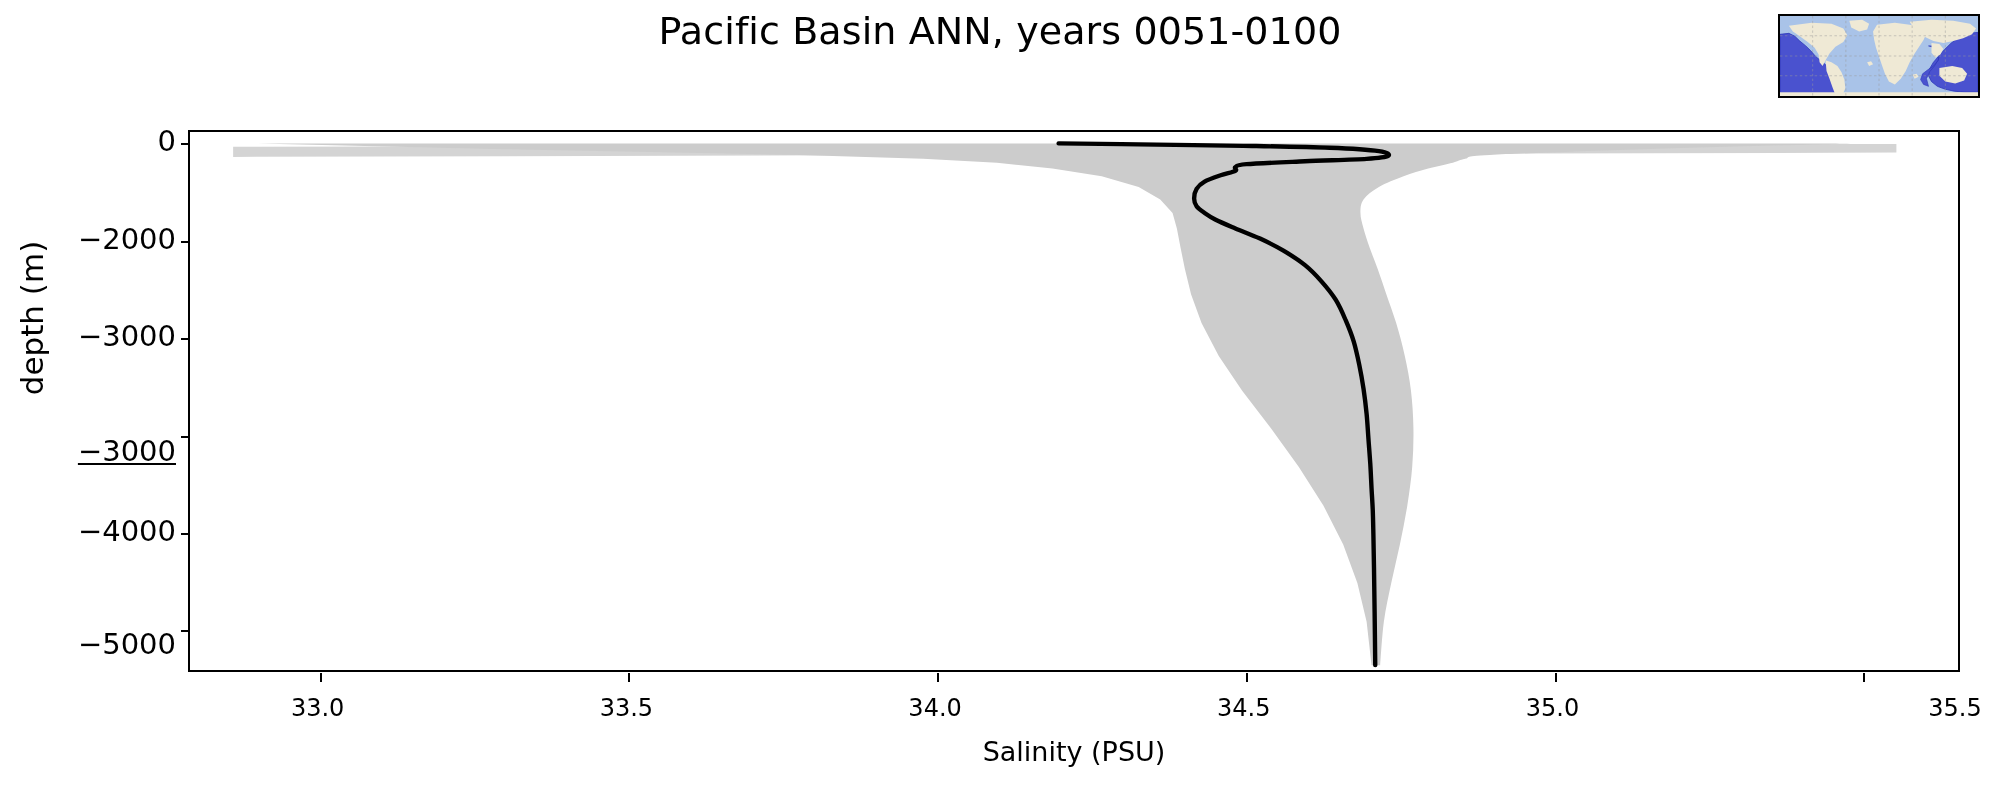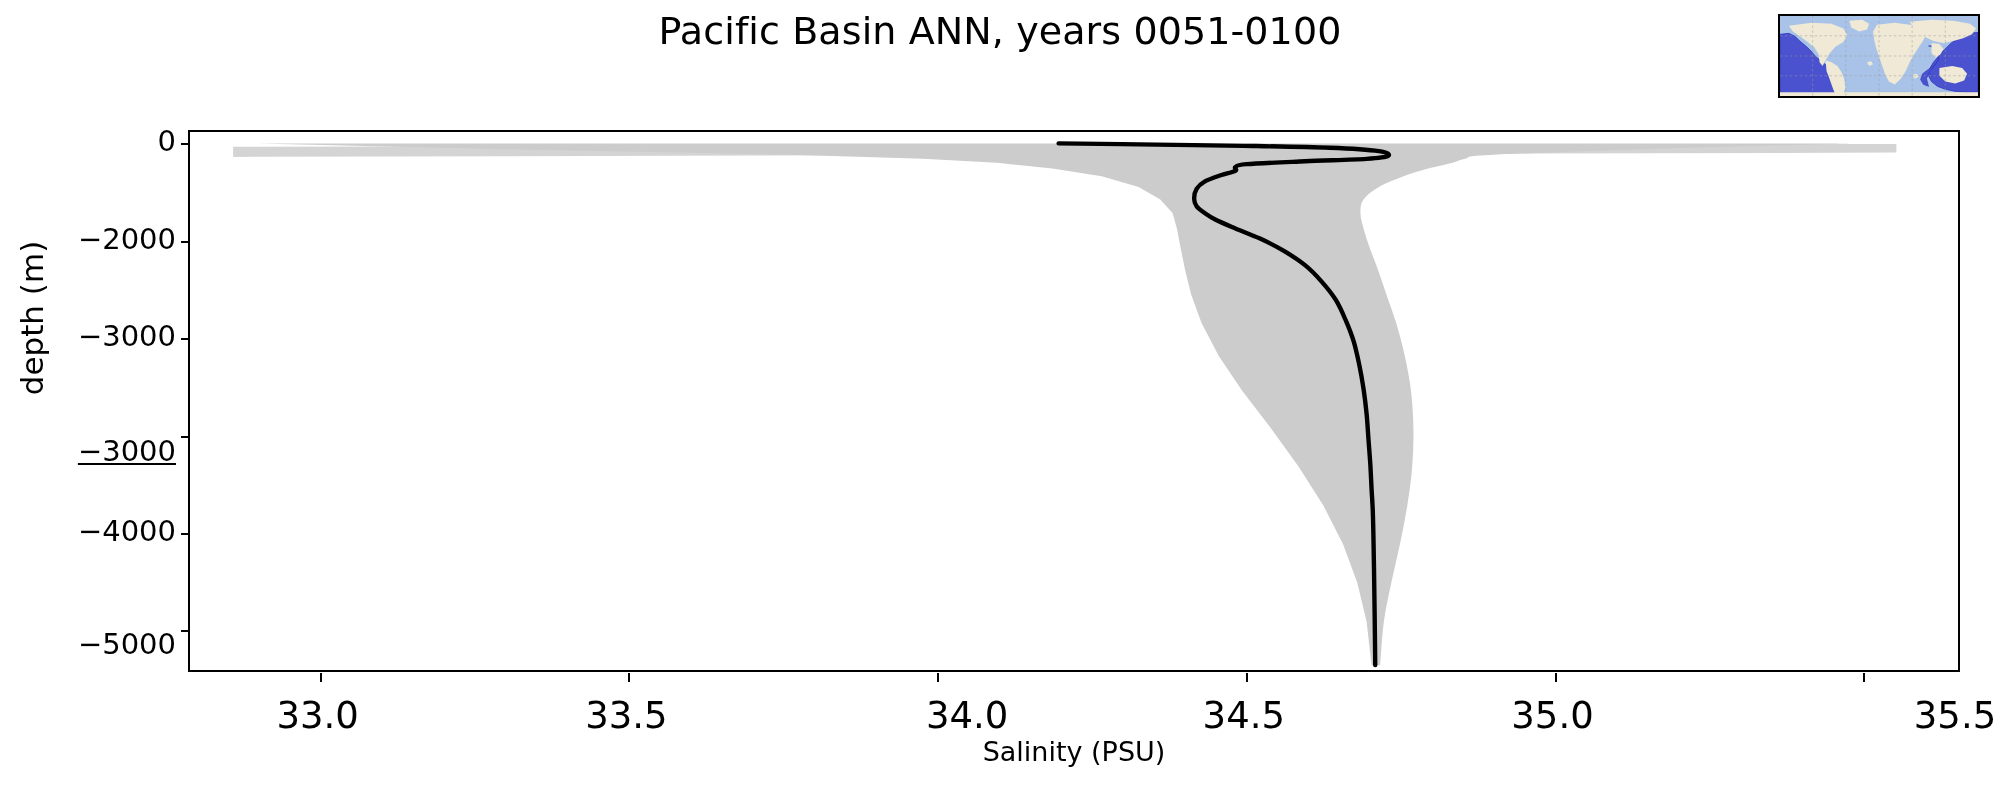--- a/index.html
+++ b/index.html
@@ -36,21 +36,21 @@
   #plot-canvas svg{display:block;width:100%;height:100%;}
 
   
   .ytick-mark{position:absolute;left:-9px;width:9px;height:0;
     border-top:2.2px solid #000;}
   .ytick-label{position:absolute;right:0;transform:translateY(-50%);
     font-size:29px;color:#000;white-space:pre;text-align:right;}
   .xtick-mark{position:absolute;top:0;width:0;height:9px;
     border-left:2.2px solid #000;}
   .xtick-label{position:absolute;transform:translateX(-50%);
-    font-size:37px;color:#000;white-space:pre;}
+    font-size:24px;color:#000;white-space:pre;}
 
   #ytick-labels{position:absolute;left:0;top:130px;width:176px;height:542px;}
   #xtick-labels{position:absolute;left:188px;top:686px;width:1772px;height:40px;}
 
   
   #ylabel{
     position:absolute;left:-118px;top:300px;width:300px;
     text-align:center;font-size:31px;color:#000;
     transform:rotate(-90deg);transform-origin:center center;white-space:pre;
   }
@@ -164,21 +164,21 @@
       <div class="ytick-label" style="top: 108.828px;">−2000</div>
       <div class="ytick-label" style="top: 206.17px;">−3000</div>
       <div class="ytick-label" style="top: 321px; text-decoration: underline;">−3000</div>
       <div class="ytick-label" style="top: 400.854px;">−4000</div>
       <div class="ytick-label" style="top: 514px;">−5000</div>
     </div>
 
   <div id="xtick-labels">
       <div class="xtick-label" style="left: 129.659px; top: 8px;">33.0</div>
       <div class="xtick-label" style="left: 438.369px; top: 8px;">33.5</div>
-      <div class="xtick-label" style="left: 747.08px; top: 8px; margin-left: 32px;">34.0</div>
+      <div class="xtick-label" style="left: 747.08px; top: 8px;">34.0</div>
       <div class="xtick-label" style="left: 1055.79px; top: 8px;">34.5</div>
       <div class="xtick-label" style="left: 1364.5px; top: 8px;">35.0</div>
       <div class="xtick-label" style="left: 1767px; top: 8px;">35.5</div>
     </div>
 
   <div id="ylabel-wrap">
     <div id="ylabel">depth (m)</div>
   </div>
   <div id="xlabel">Salinity (PSU)</div>
 

